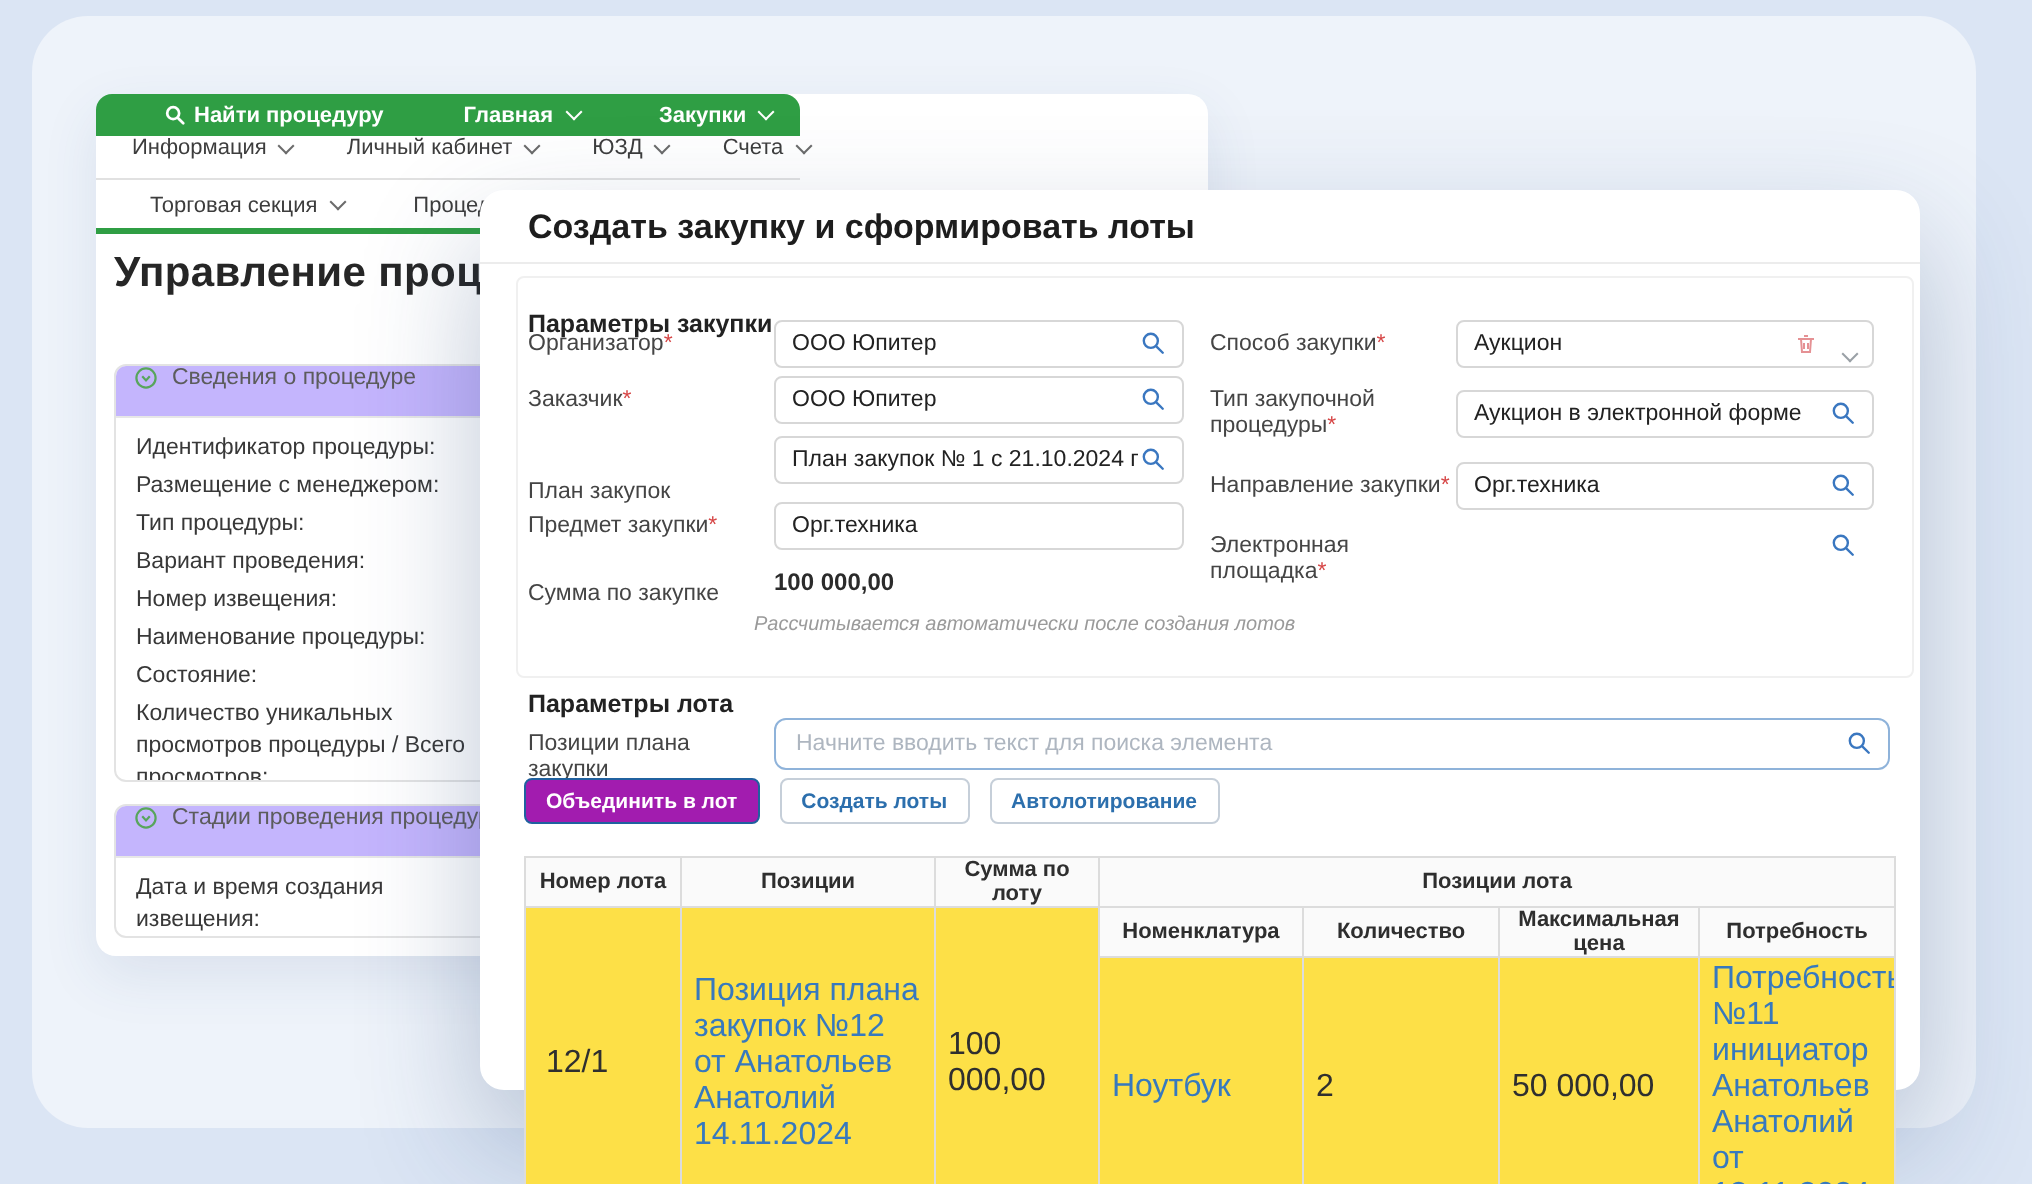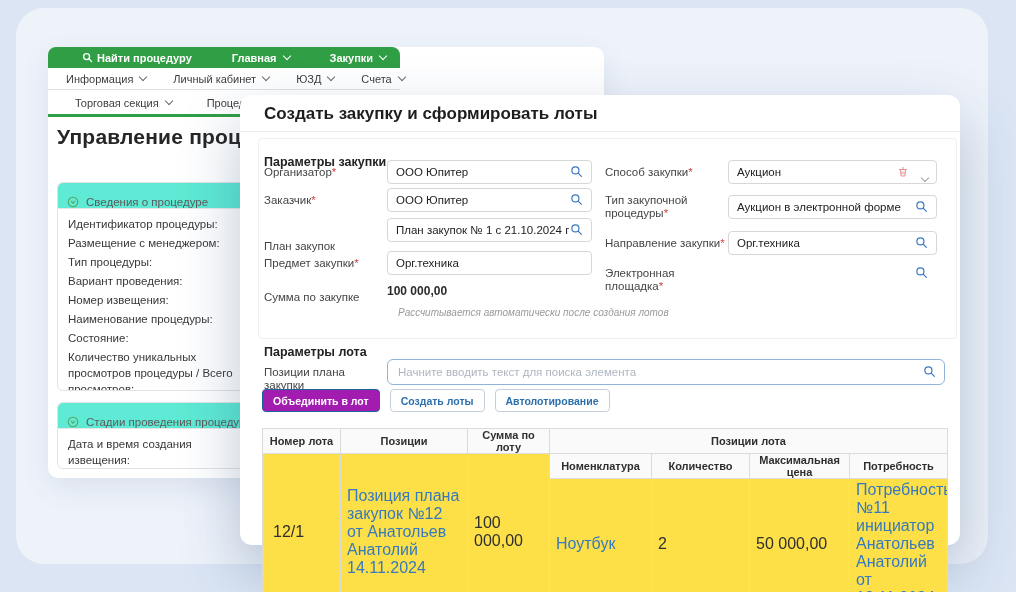--- a/index.html
+++ b/index.html
@@ -15,35 +15,35 @@
   
   .window{position:absolute;left:48px;top:47px;width:556px;height:431px;
     background:#fff;border-radius:10px;box-shadow:0 10px 28px rgba(50,80,130,.10);}
   .navbar{position:absolute;left:0;top:0;width:352px;height:21px;background:#2f9e44;
     border-radius:8px 8px 0 0;display:flex;align-items:center;gap:40px;
     padding-left:34px;box-sizing:border-box;color:#fff;font-size:11px;font-weight:700;white-space:nowrap;}
   .nav-item{display:flex;align-items:center;gap:4px;cursor:pointer;}
   .chev{width:5px;height:5px;border-right:1.6px solid currentColor;border-bottom:1.6px solid currentColor;
     display:inline-block;transform:rotate(45deg);margin-top:-3px;margin-left:3px;flex:0 0 auto;}
   .menu-row{position:absolute;left:0;top:21px;width:352px;height:22px;border-bottom:1px solid #e1e1e1;
-    display:flex;align-items:center;gap:27px;padding-left:18px;box-sizing:border-box;
+    display:flex;align-items:flex-start;gap:27px;padding-left:18px;box-sizing:border-box;
     font-size:11px;color:#3d3d3d;white-space:nowrap;}
   .submenu-row{position:absolute;left:0;top:44px;width:352px;height:23px;
     display:flex;align-items:center;gap:35px;padding-left:27px;box-sizing:border-box;
     font-size:11px;color:#3d3d3d;white-space:nowrap;}
   .menu-row .chev,.submenu-row .chev{color:#6b6b6b;}
   .green-underline{position:absolute;left:0;top:67px;width:556px;height:3px;background:#2f9e44;}
   .page-title{position:absolute;left:9px;top:78px;font-size:21px;font-weight:700;color:#262626;
     letter-spacing:.2px;white-space:nowrap;}
   .side-card{position:absolute;left:9px;width:192px;background:#fff;border:1px solid #e3e3e3;
     border-radius:6px;overflow:hidden;}
   .side-card.c1{top:135px;height:207px;}
   .side-card.c2{top:355px;height:65px;}
-  .side-head{height:25px;background:#5eead4;border-bottom:1px solid #e7e7e7;display:flex;
-    align-items:flex-end;gap:7px;padding-left:9px;font-size:11.5px;color:#5c5c5c;white-space:nowrap;}
+  .side-head{height:25px;background:#c4b5fd;border-bottom:1px solid #e7e7e7;display:flex;
+    align-items:flex-start;gap:7px;padding-left:9px;font-size:11.5px;color:#5c5c5c;white-space:nowrap;}
   .side-body{padding:7px 10px;font-size:11.5px;color:#383838;line-height:16px;}
   .side-body .it{margin-bottom:3px;}
   .circ-ic{width:12px;height:12px;flex:0 0 auto;color:#58a55c;}
 
   
   .modal{position:absolute;left:240px;top:95px;width:720px;height:450px;background:#fff;
     border-radius:12px;box-shadow:0 26px 60px rgba(40,70,120,.30);}
   .modal-title{position:absolute;left:24px;top:9px;font-size:17px;font-weight:700;color:#1d1d1d;white-space:nowrap;}
   .title-div{position:absolute;left:0;top:36px;width:720px;height:0;border-top:1px solid #ececec;}
   .panelA{position:absolute;left:18px;top:43px;width:697px;height:199px;border:1px solid #f0f0f0;border-radius:4px;}
@@ -196,21 +196,21 @@
       <line x1="15.5" y1="15.5" x2="21" y2="21" stroke-linecap="round"></line>
     </svg>
   <input class="finput" style="left: 147px; top: 123px; width: 205px;" readonly="" value="План закупок № 1 с 21.10.2024 по 21.11.202">
   <svg class="mag" style="left:330px;top:128px;" viewBox="0 0 24 24" fill="none" stroke="currentColor" stroke-width="2.2">
       <circle cx="10" cy="10" r="6.5"></circle>
       <line x1="15.5" y1="15.5" x2="21" y2="21" stroke-linecap="round"></line>
     </svg>
   <input class="finput" style="left: 147px; top: 156px; width: 205px; padding-right: 8px;" readonly="" value="Орг.техника">
 
   <div class="sum-val" style="left:147px;top:189px;">100 000,00</div>
-  <div class="sum-note" style="left:158px;top:212px;">Рассчитывается автоматически после создания лотов</div>
+  <div class="sum-note" style="left:137px;top:212px;">Рассчитывается автоматически после создания лотов</div>
 
   <div class="flabel" style="left:365px;top:71px;"><span>Способ закупки</span><span class="req">*</span></div>
   <div class="flabel" style="left:365px;top:99px;"><span>Тип закупочной процедуры</span><span class="req">*</span></div>
   <div class="flabel" style="left:365px;top:142px;"><span>Направление закупки</span><span class="req">*</span></div>
   <div class="flabel" style="left:365px;top:172px;"><span>Электронная площадка</span><span class="req">*</span></div>
 
   <input class="finput" style="left: 488px; top: 65px; width: 209px; padding-right: 24px;" readonly="" value="Аукцион">
   <svg class="trash" style="left:657px;top:71px;" viewBox="0 0 24 24" fill="none" stroke="currentColor" stroke-width="2">
       <path d="M4 7h16M10 4h4M7 7l1 13h8l1-13M10 11v6M14 11v6"></path>
     </svg>

